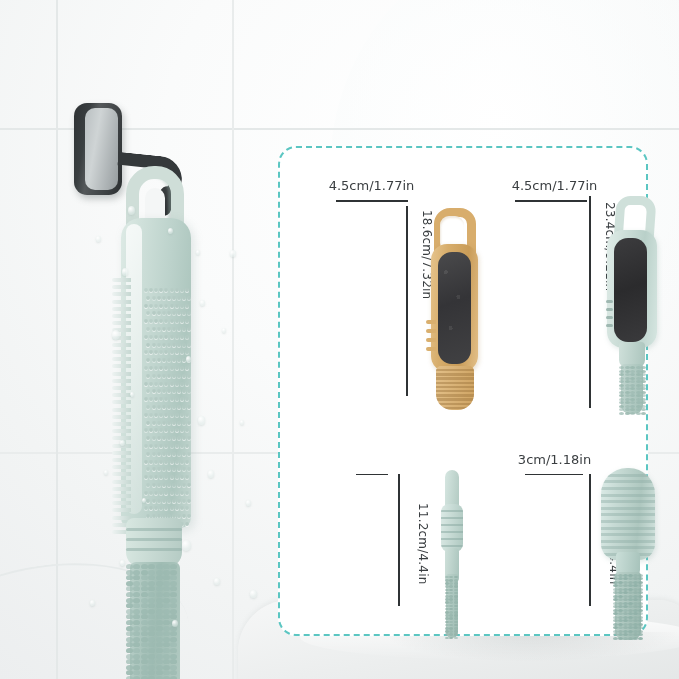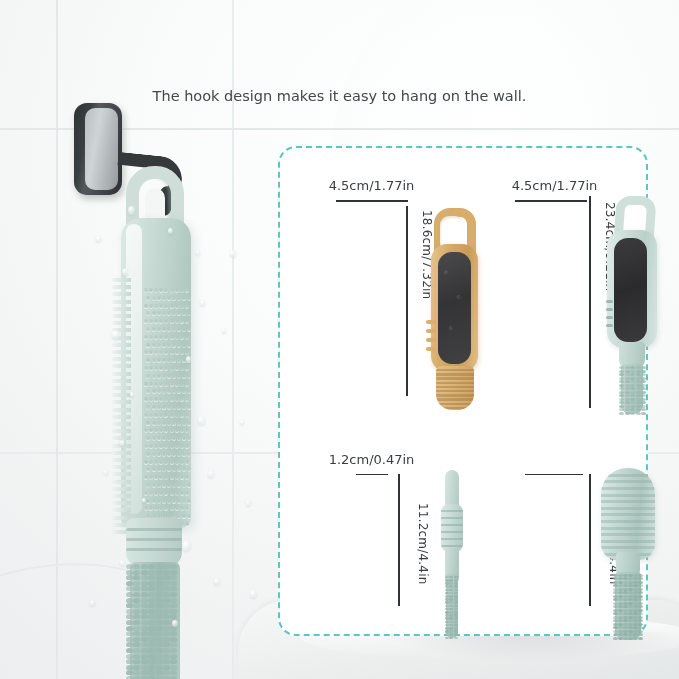--- a/index.html
+++ b/index.html
@@ -455,21 +455,20 @@
   <div class="grout h" style="top:128px;"></div>
   <div class="grout h soft" style="top:452px;"></div>
   <div class="grout v" style="left:56px;"></div>
   <div class="grout v soft" style="left:232px;"></div>
 
   <div class="arc-line"></div>
   <div class="counter"></div>
   <div class="counter-edge"></div>
   <div class="counter-shadow"></div>
 
-  <div class="subtitle">The hook design makes it easy to hang on the wall.</div>
 
   <div class="hook-base"></div>
   <div class="hook-face"></div>
   <div class="hook-arm"></div>
   <div class="hook-arm-tip"></div>
 
   <div class="brush-wrap">
     <div class="brush-loop"></div>
     <div class="brush-loop-hole"></div>
     <div class="brush-body"></div>
@@ -1094,21 +1093,20 @@
             <div class="pB-spike" style="left: 16px; top: 215.5px; opacity: 0.73;"></div>
             <div class="pB-spike" style="left: 21.6px; top: 215.5px; opacity: 0.86;"></div>
             <div class="pB-spike" style="left: 27.2px; top: 215.5px; opacity: 0.6;"></div>
             <div class="pB-spike" style="left: 32.8px; top: 215.5px; opacity: 0.73;"></div>
             <div class="pB-spike" style="left: 38.4px; top: 215.5px; opacity: 0.86;"></div>
           </div>
       </div>
     </div>
 
     <div class="quad q-bl">
-      <div class="dim-top" style="top:22px;">1.2cm/0.47in</div>
       <div class="dim-rule" style="left:76px; top:44px; width:32px;"></div>
       <div class="dim-side" style="left:130px; top:56px; height:116px; writing-mode:vertical-rl; white-space:normal; width:20px; line-height:14px; text-align:center;">11.2cm/4.4in</div>
       <div class="dim-vrule" style="left:118px; top:44px; height:132px;"></div>
 
       <div class="pC">
         <div class="pC-tip"></div>
         <div class="pC-grip" id="pCGrip">
             <div class="pC-ring" style="top: 6px;"></div>
             <div class="pC-ring" style="top: 13px;"></div>
             <div class="pC-ring" style="top: 20px;"></div>
@@ -1177,20 +1175,21 @@
             <div class="pC-spike" style="left: 17.4px; top: 163.6px; opacity: 0.73;"></div>
             <div class="pC-spike" style="left: 21.8px; top: 163.6px; opacity: 0.86;"></div>
             <div class="pC-spike" style="left: 13px; top: 166.8px; opacity: 0.73;"></div>
             <div class="pC-spike" style="left: 17.4px; top: 166.8px; opacity: 0.86;"></div>
             <div class="pC-spike" style="left: 21.8px; top: 166.8px; opacity: 0.6;"></div>
           </div>
       </div>
     </div>
 
     <div class="quad q-br">
+      <div class="dim-top" style="top:22px;">3cm/1.18in</div>
       <div class="dim-rule" style="left:62px; top:44px; width:58px;"></div>
       <div class="dim-side" style="left:138px; top:56px; height:116px; writing-mode:vertical-rl; white-space:normal; width:20px; line-height:14px; text-align:center;">11.2cm/4.4in</div>
       <div class="dim-vrule" style="left:126px; top:44px; height:132px;"></div>
 
       <div class="pD">
         <div class="pD-head" id="pDHead">
             <div class="pD-ridge" style="top: 6px;"></div>
             <div class="pD-ridge" style="top: 12.6px;"></div>
             <div class="pD-ridge" style="top: 19.2px;"></div>
             <div class="pD-ridge" style="top: 25.8px;"></div>

